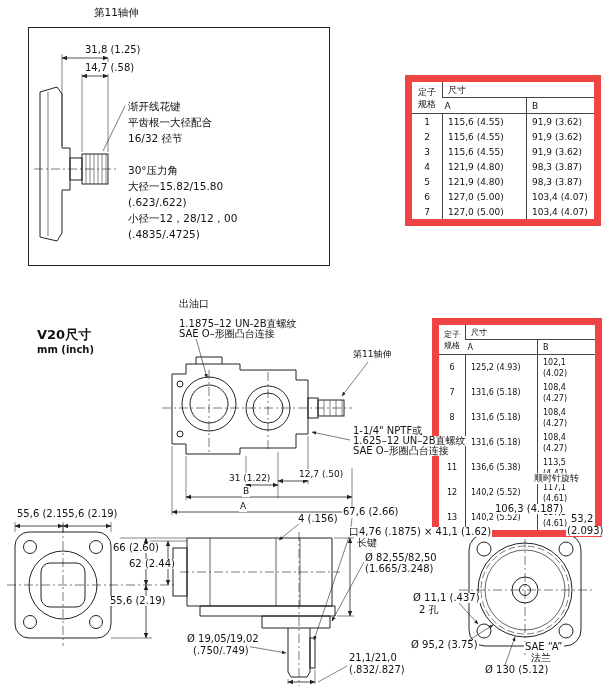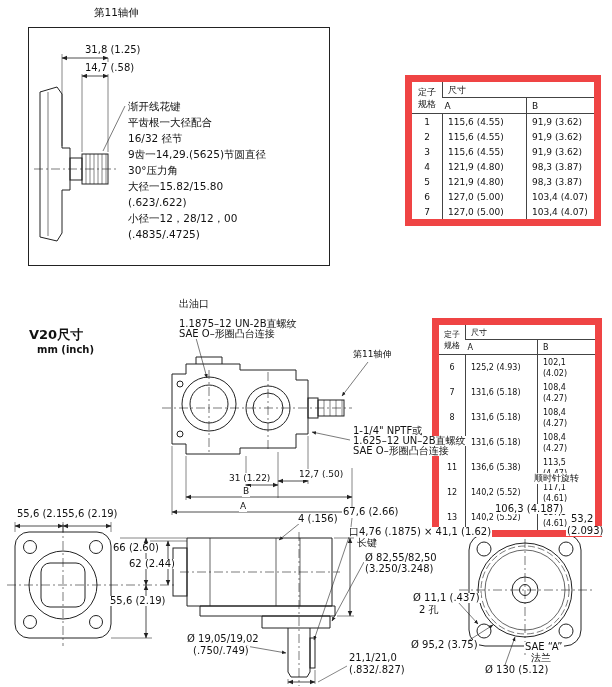--- a/index.html
+++ b/index.html
@@ -146,21 +146,20 @@
       <path d="M508,486 a9,7 0 1 1 13,4" stroke-width="0.8" marker-end="url(#ah)"></path>
     </g>
   </svg>
 
   <div class="lbl s11" style="left:93px;top:6px">第11轴伸</div>
   <div class="lbl s10" style="left:84px;top:44px">31,8 (1.25)</div>
   <div class="lbl s10" style="left:84px;top:62px">14,7 (.58)</div>
   <div class="lbl s11" style="left:127px;top:100px">渐开线花键</div>
   <div class="lbl s11" style="left:127px;top:116px">平齿根一大径配合</div>
   <div class="lbl s11" style="left:127px;top:132px">16/32 径节</div>
-  <div class="lbl s11" style="left:127px;top:148px">9齿一14,29.(5625)节圆直径</div>
   <div class="lbl s11" style="left:127px;top:164px">30°压力角</div>
   <div class="lbl s11" style="left:127px;top:180px">大径一15.82/15.80</div>
   <div class="lbl s11" style="left:127px;top:196px">(.623/.622)</div>
   <div class="lbl s11" style="left:127px;top:212px">小径一12，28/12，00</div>
   <div class="lbl s11" style="left:127px;top:228px">(.4835/.4725)</div>
 
   <table class="spec-table" id="t1">
     <colgroup>
         <col style="width:34px">
         <col style="width:84px">
@@ -208,21 +207,21 @@
           <td>103,4 (4.07)</td>
         </tr>
         <tr>
           <td>7</td>
           <td>127,0 (5.00)</td>
           <td>103,4 (4.07)</td>
         </tr>
       </tbody>
   </table>
 
-  <div class="lbl b" style="left:28px;top:326px;font-size:13px">V20尺寸</div>
+  <div class="lbl b" style="left:36px;top:326px;font-size:13px">V20尺寸</div>
   <div class="lbl b s10" style="left:36px;top:344px">mm (inch)</div>
 
   <div class="lbl s8" style="left:178px;top:299px">出油口</div>
   <div class="lbl s8" style="left:178px;top:323px">1.0625–12 UN-2B或</div>
   <div class="lbl s8" style="left:178px;top:319px">1.1875–12 UN-2B直螺纹</div>
   <div class="lbl s8" style="left:178px;top:329px">SAE O–形圈凸台连接</div>
 
   <table class="spec-table" id="t2">
     <colgroup>
         <col style="width:30px">
@@ -293,21 +292,21 @@
   <div class="lbl s8" style="left:61px;top:509px">55,6 (2.19)</div>
   <div class="lbl s8" style="left:112px;top:543px">66 (2.60)</div>
   <div class="lbl s8" style="left:128px;top:559px">62 (2.44)</div>
   <div class="lbl s8" style="left:109px;top:596px">55,6 (2.19)</div>
 
   <div class="lbl s8" style="left:297px;top:514px">4 (.156)</div>
   <div class="lbl s8" style="left:342px;top:507px">67,6 (2.66)</div>
   <div class="lbl s8" style="left:348px;top:527px">口4,76 (.1875) × 41,1 (1.62)</div>
   <div class="lbl s8" style="left:356px;top:538px">长键</div>
   <div class="lbl s8" style="left:364px;top:553px">Ø 82,55/82,50</div>
-  <div class="lbl s8" style="left:364px;top:564px">(3.250/3.248)</div>
+  <div class="lbl s8" style="left:364px;top:564px">(1.665/3.248)</div>
   <div class="lbl s8" style="left:186px;top:634px">Ø 19,05/19,02</div>
   <div class="lbl s8" style="left:192px;top:646px">(.750/.749)</div>
   <div class="lbl s8" style="left:348px;top:653px">21,1/21,0</div>
   <div class="lbl s8" style="left:348px;top:665px">(.832/.827)</div>
 
   <div class="lbl s8" style="left:494px;top:504px">106,3 (4.187)</div>
   <div class="lbl s8" style="left:570px;top:514px">53,2</div>
   <div class="lbl s8" style="left:566px;top:526px">(2.093)</div>
   <div class="lbl s8" style="left:412px;top:593px">Ø 11,1 (.437)</div>
   <div class="lbl s8" style="left:418px;top:605px">2 孔</div>

